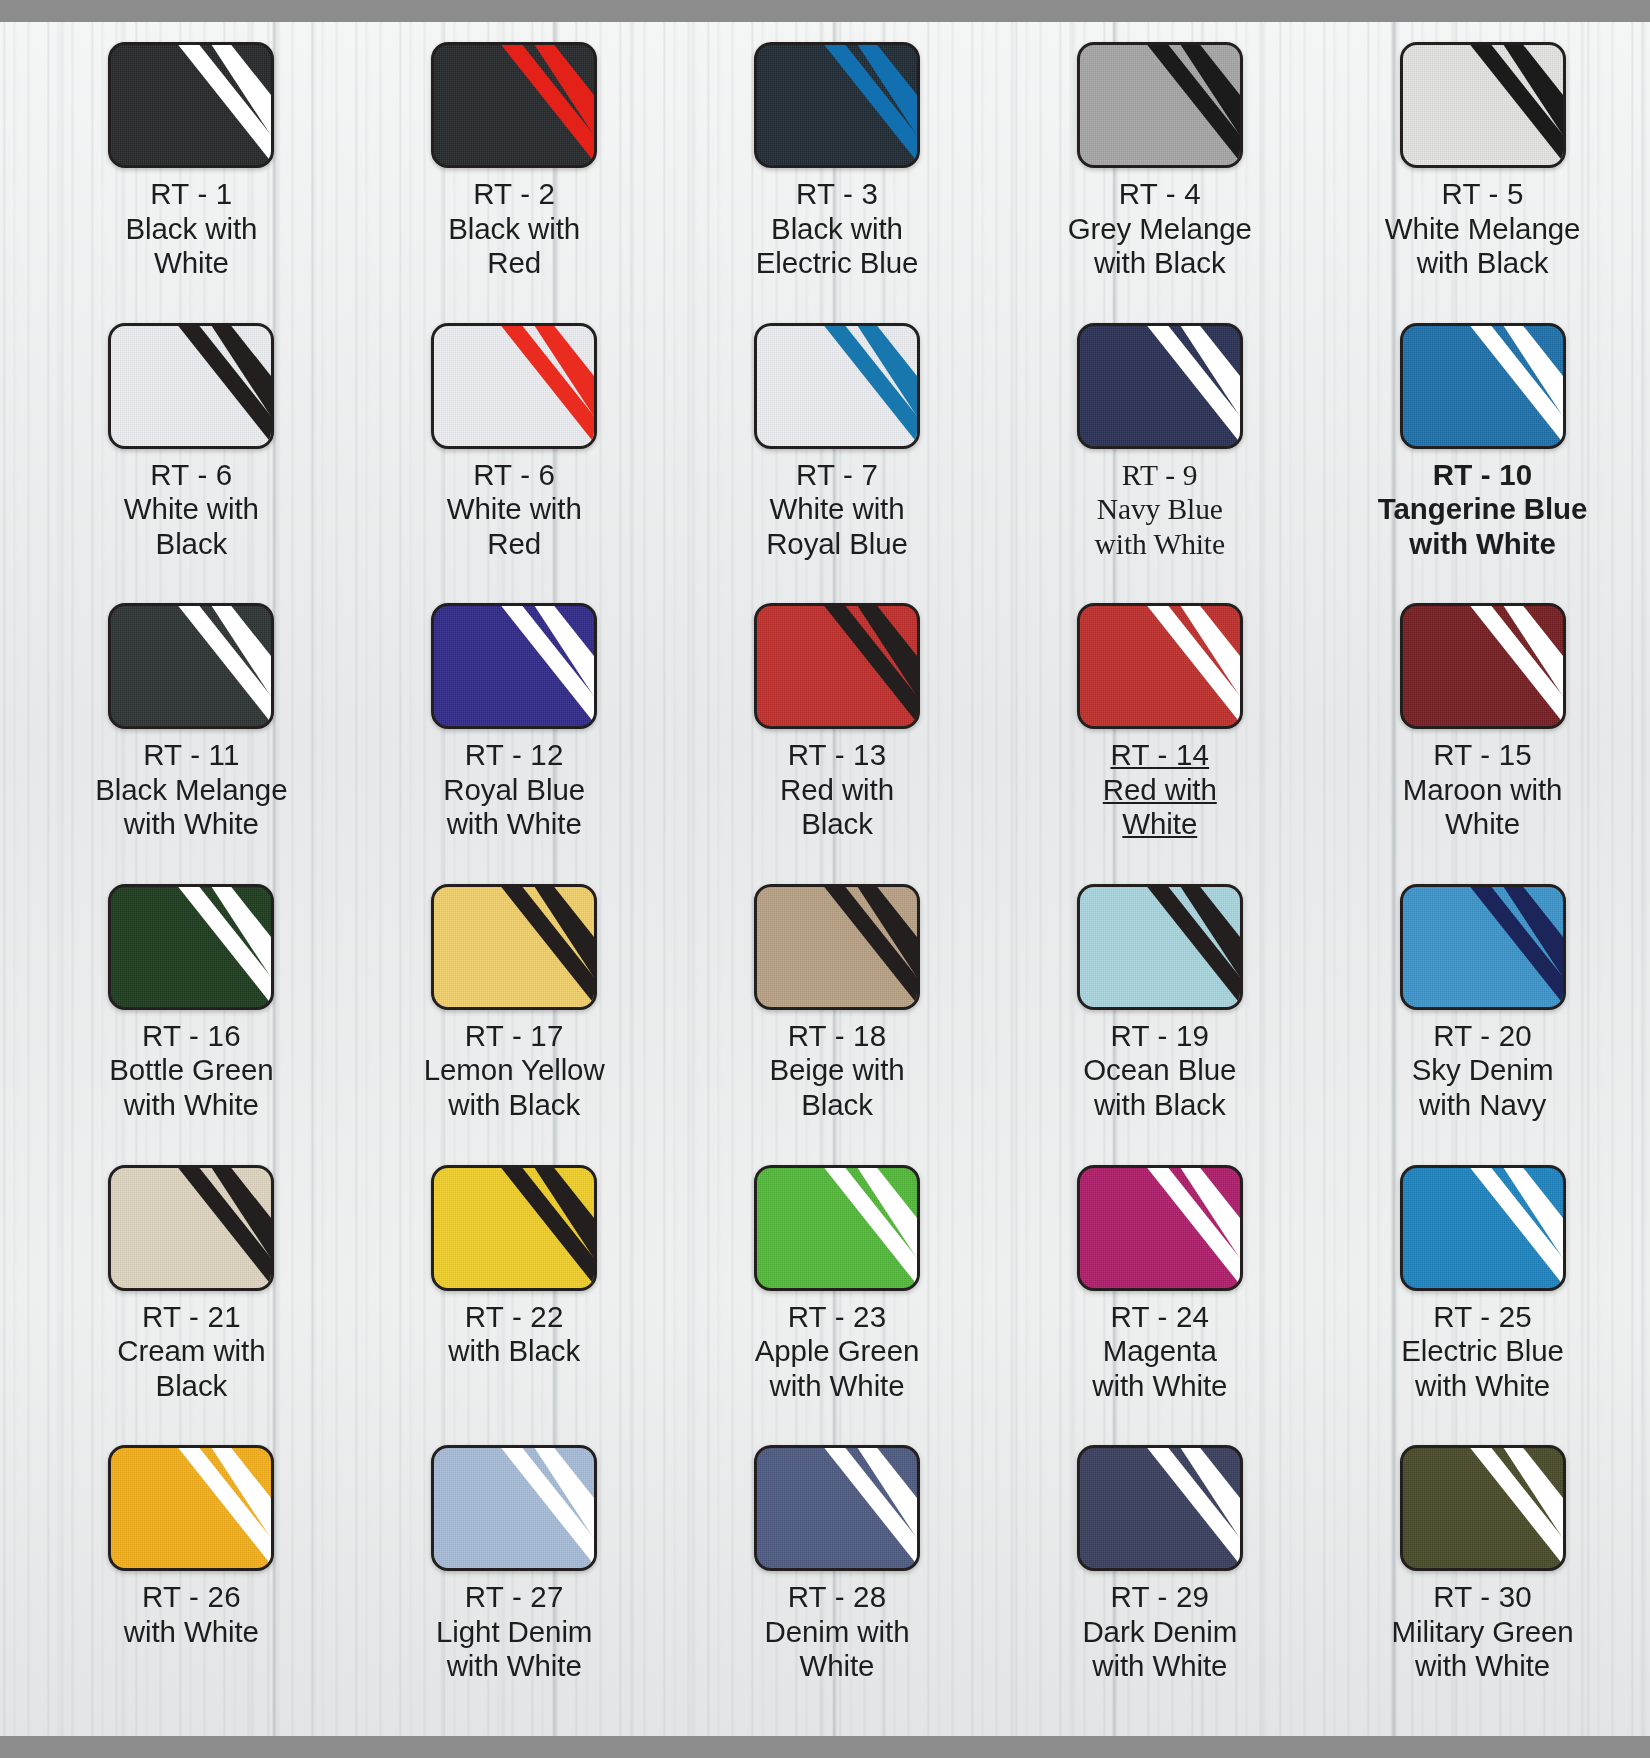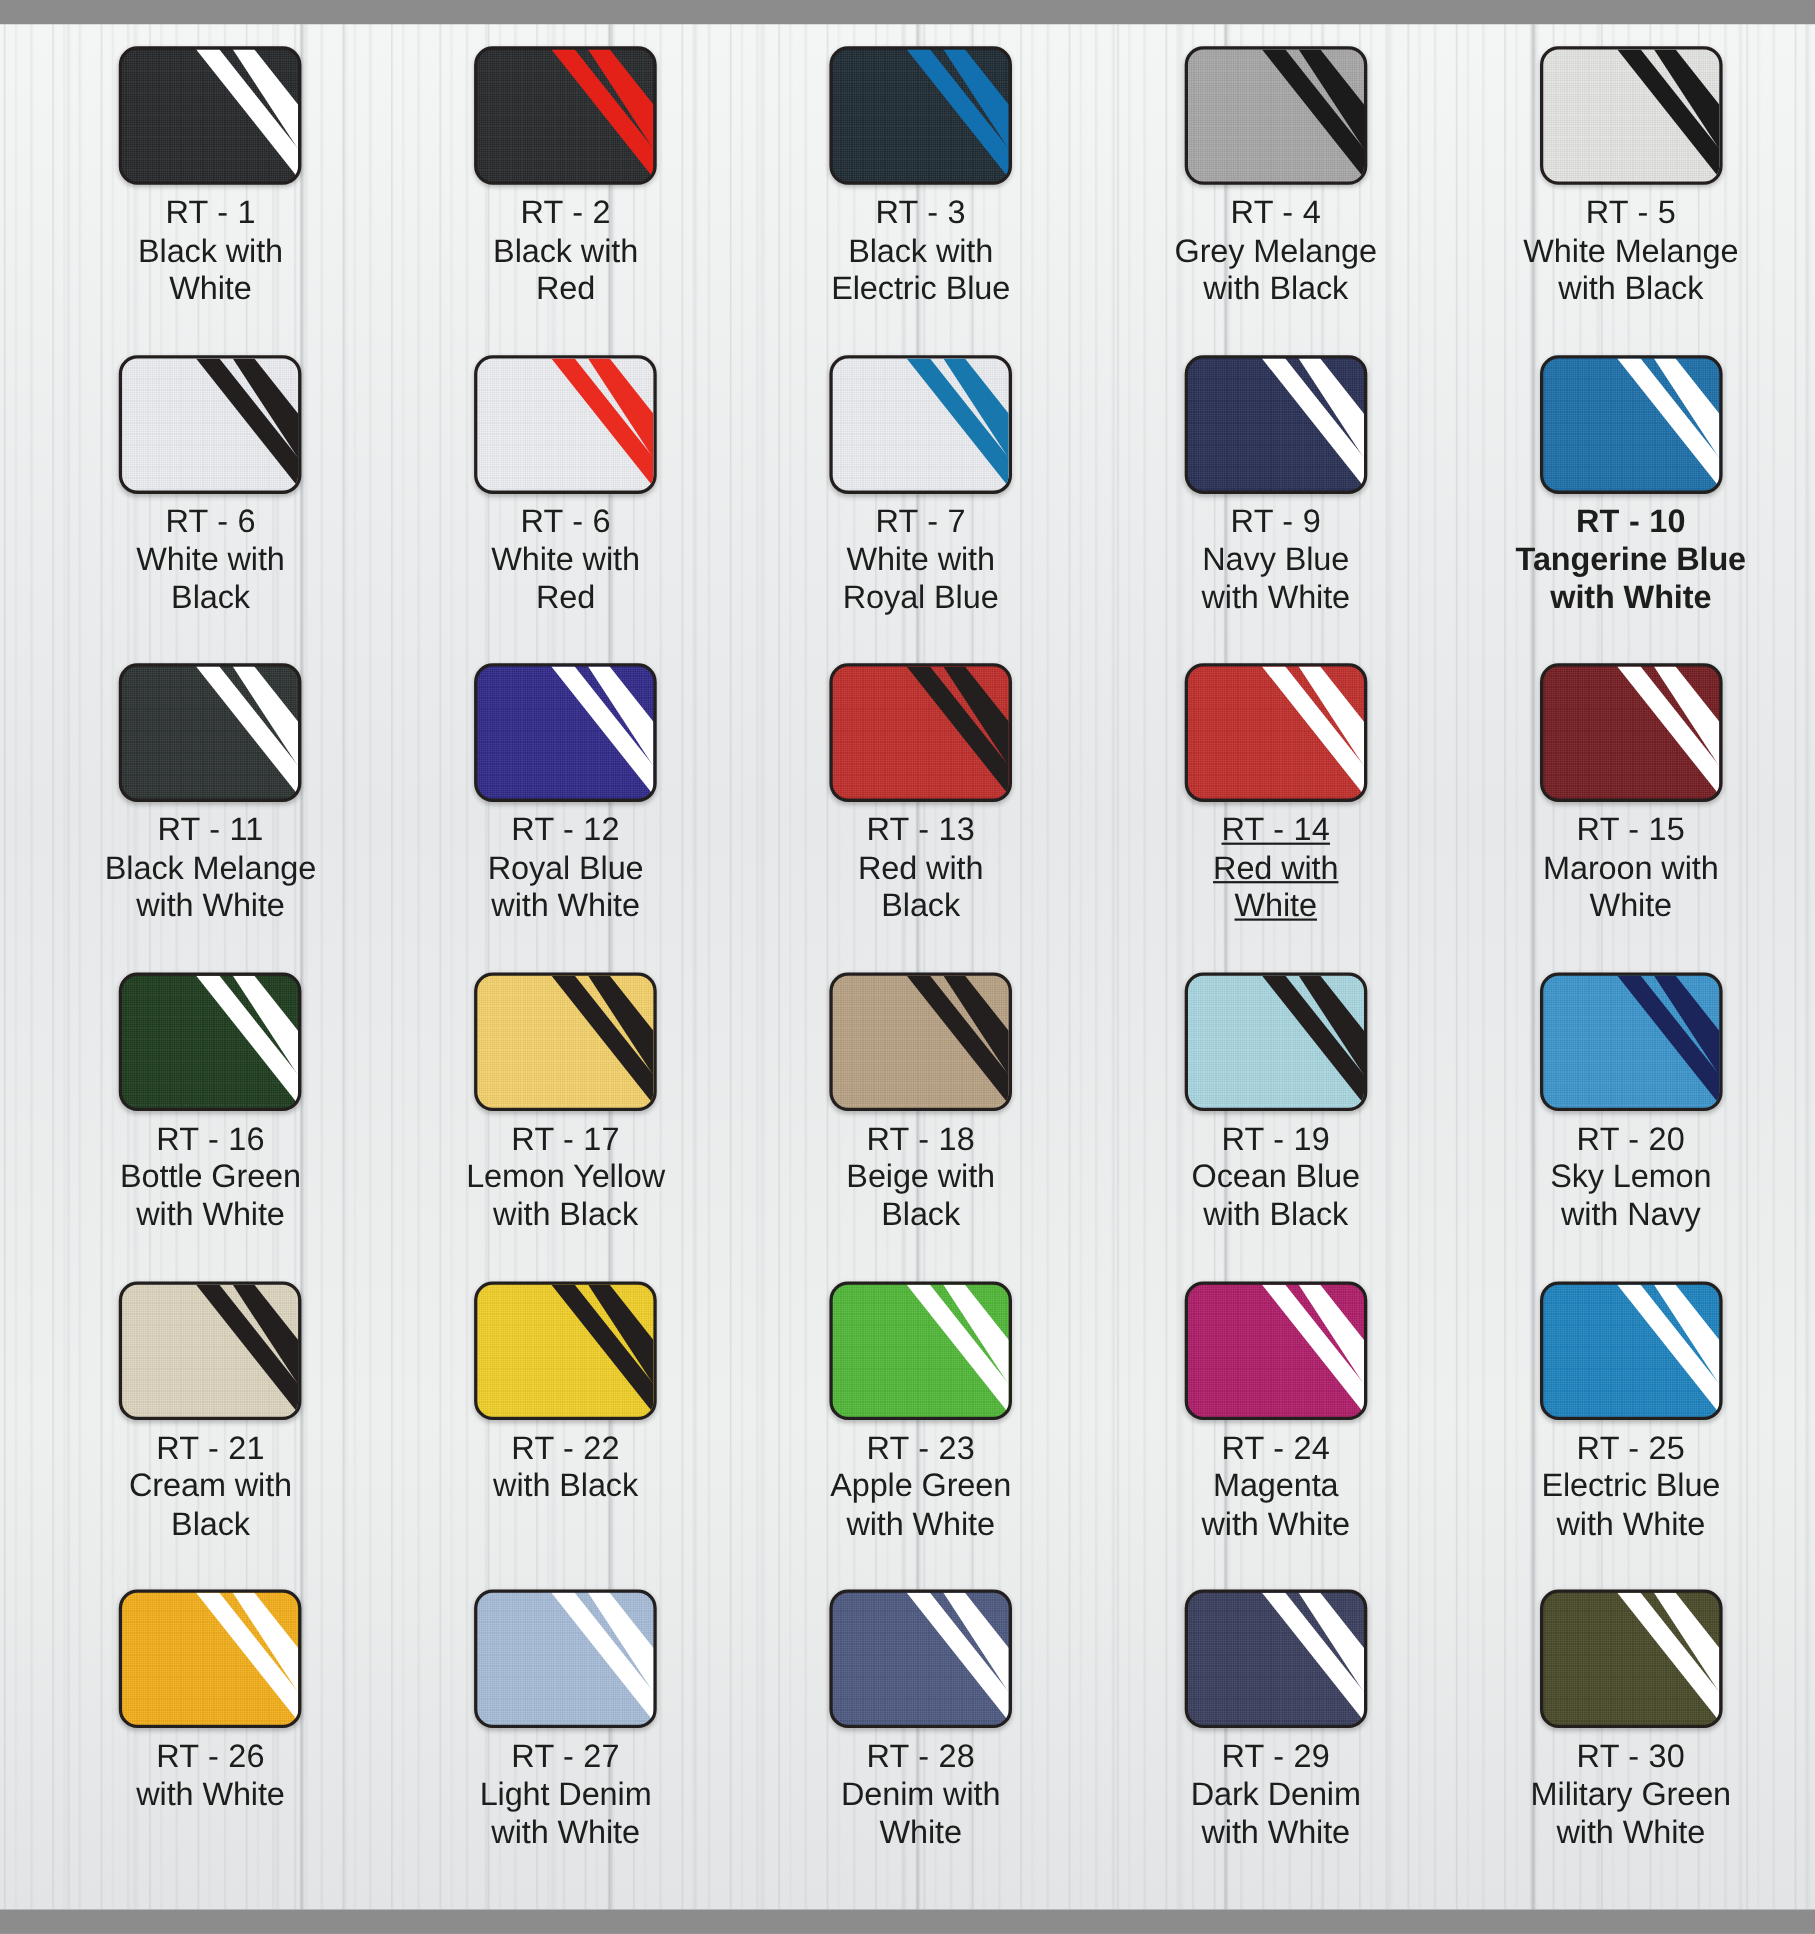--- a/index.html
+++ b/index.html
@@ -297,21 +297,21 @@
       <div class="swatch" style="background: rgb(42, 49, 85); border-color: rgb(35, 31, 31);">
         <div class="stripes">
           <svg viewBox="0 0 166 126" preserveAspectRatio="none">
             <g fill="#ffffff">
               <polygon points="62,-10 84,-10 186,120 164,120"></polygon>
               <polygon points="98,-10 117,-10 200,96 200,126 186,126"></polygon>
             </g>
           </svg>
         </div>
       </div>
-      <div class="caption" style="color: rgb(29, 29, 29);">
+      <div class="caption" style="color: rgb(29, 29, 29); font-family: Liberation Serif, serif;">
         <div class="code">RT - 9</div>
         <div class="desc">Navy Blue</div>
         <div class="desc">with White</div>
       </div>
     </div>
     <div class="cell">
       <div class="swatch" style="background: rgb(31, 113, 171); border-color: rgb(35, 31, 31);">
         <div class="stripes">
           <svg viewBox="0 0 166 126" preserveAspectRatio="none">
             <g fill="#ffffff">
@@ -486,21 +486,21 @@
           <svg viewBox="0 0 166 126" preserveAspectRatio="none">
             <g fill="#1b2559">
               <polygon points="62,-10 84,-10 186,120 164,120"></polygon>
               <polygon points="98,-10 117,-10 200,96 200,126 186,126"></polygon>
             </g>
           </svg>
         </div>
       </div>
       <div class="caption" style="color: rgb(29, 29, 29);">
         <div class="code">RT - 20</div>
-        <div class="desc">Sky Lemon</div>
+        <div class="desc">Sky Denim</div>
         <div class="desc">with Navy</div>
       </div>
     </div>
     <div class="cell">
       <div class="swatch" style="background: rgb(222, 214, 192); border-color: rgb(35, 31, 31);">
         <div class="stripes">
           <svg viewBox="0 0 166 126" preserveAspectRatio="none">
             <g fill="#231f1f">
               <polygon points="62,-10 84,-10 186,120 164,120"></polygon>
               <polygon points="98,-10 117,-10 200,96 200,126 186,126"></polygon>

